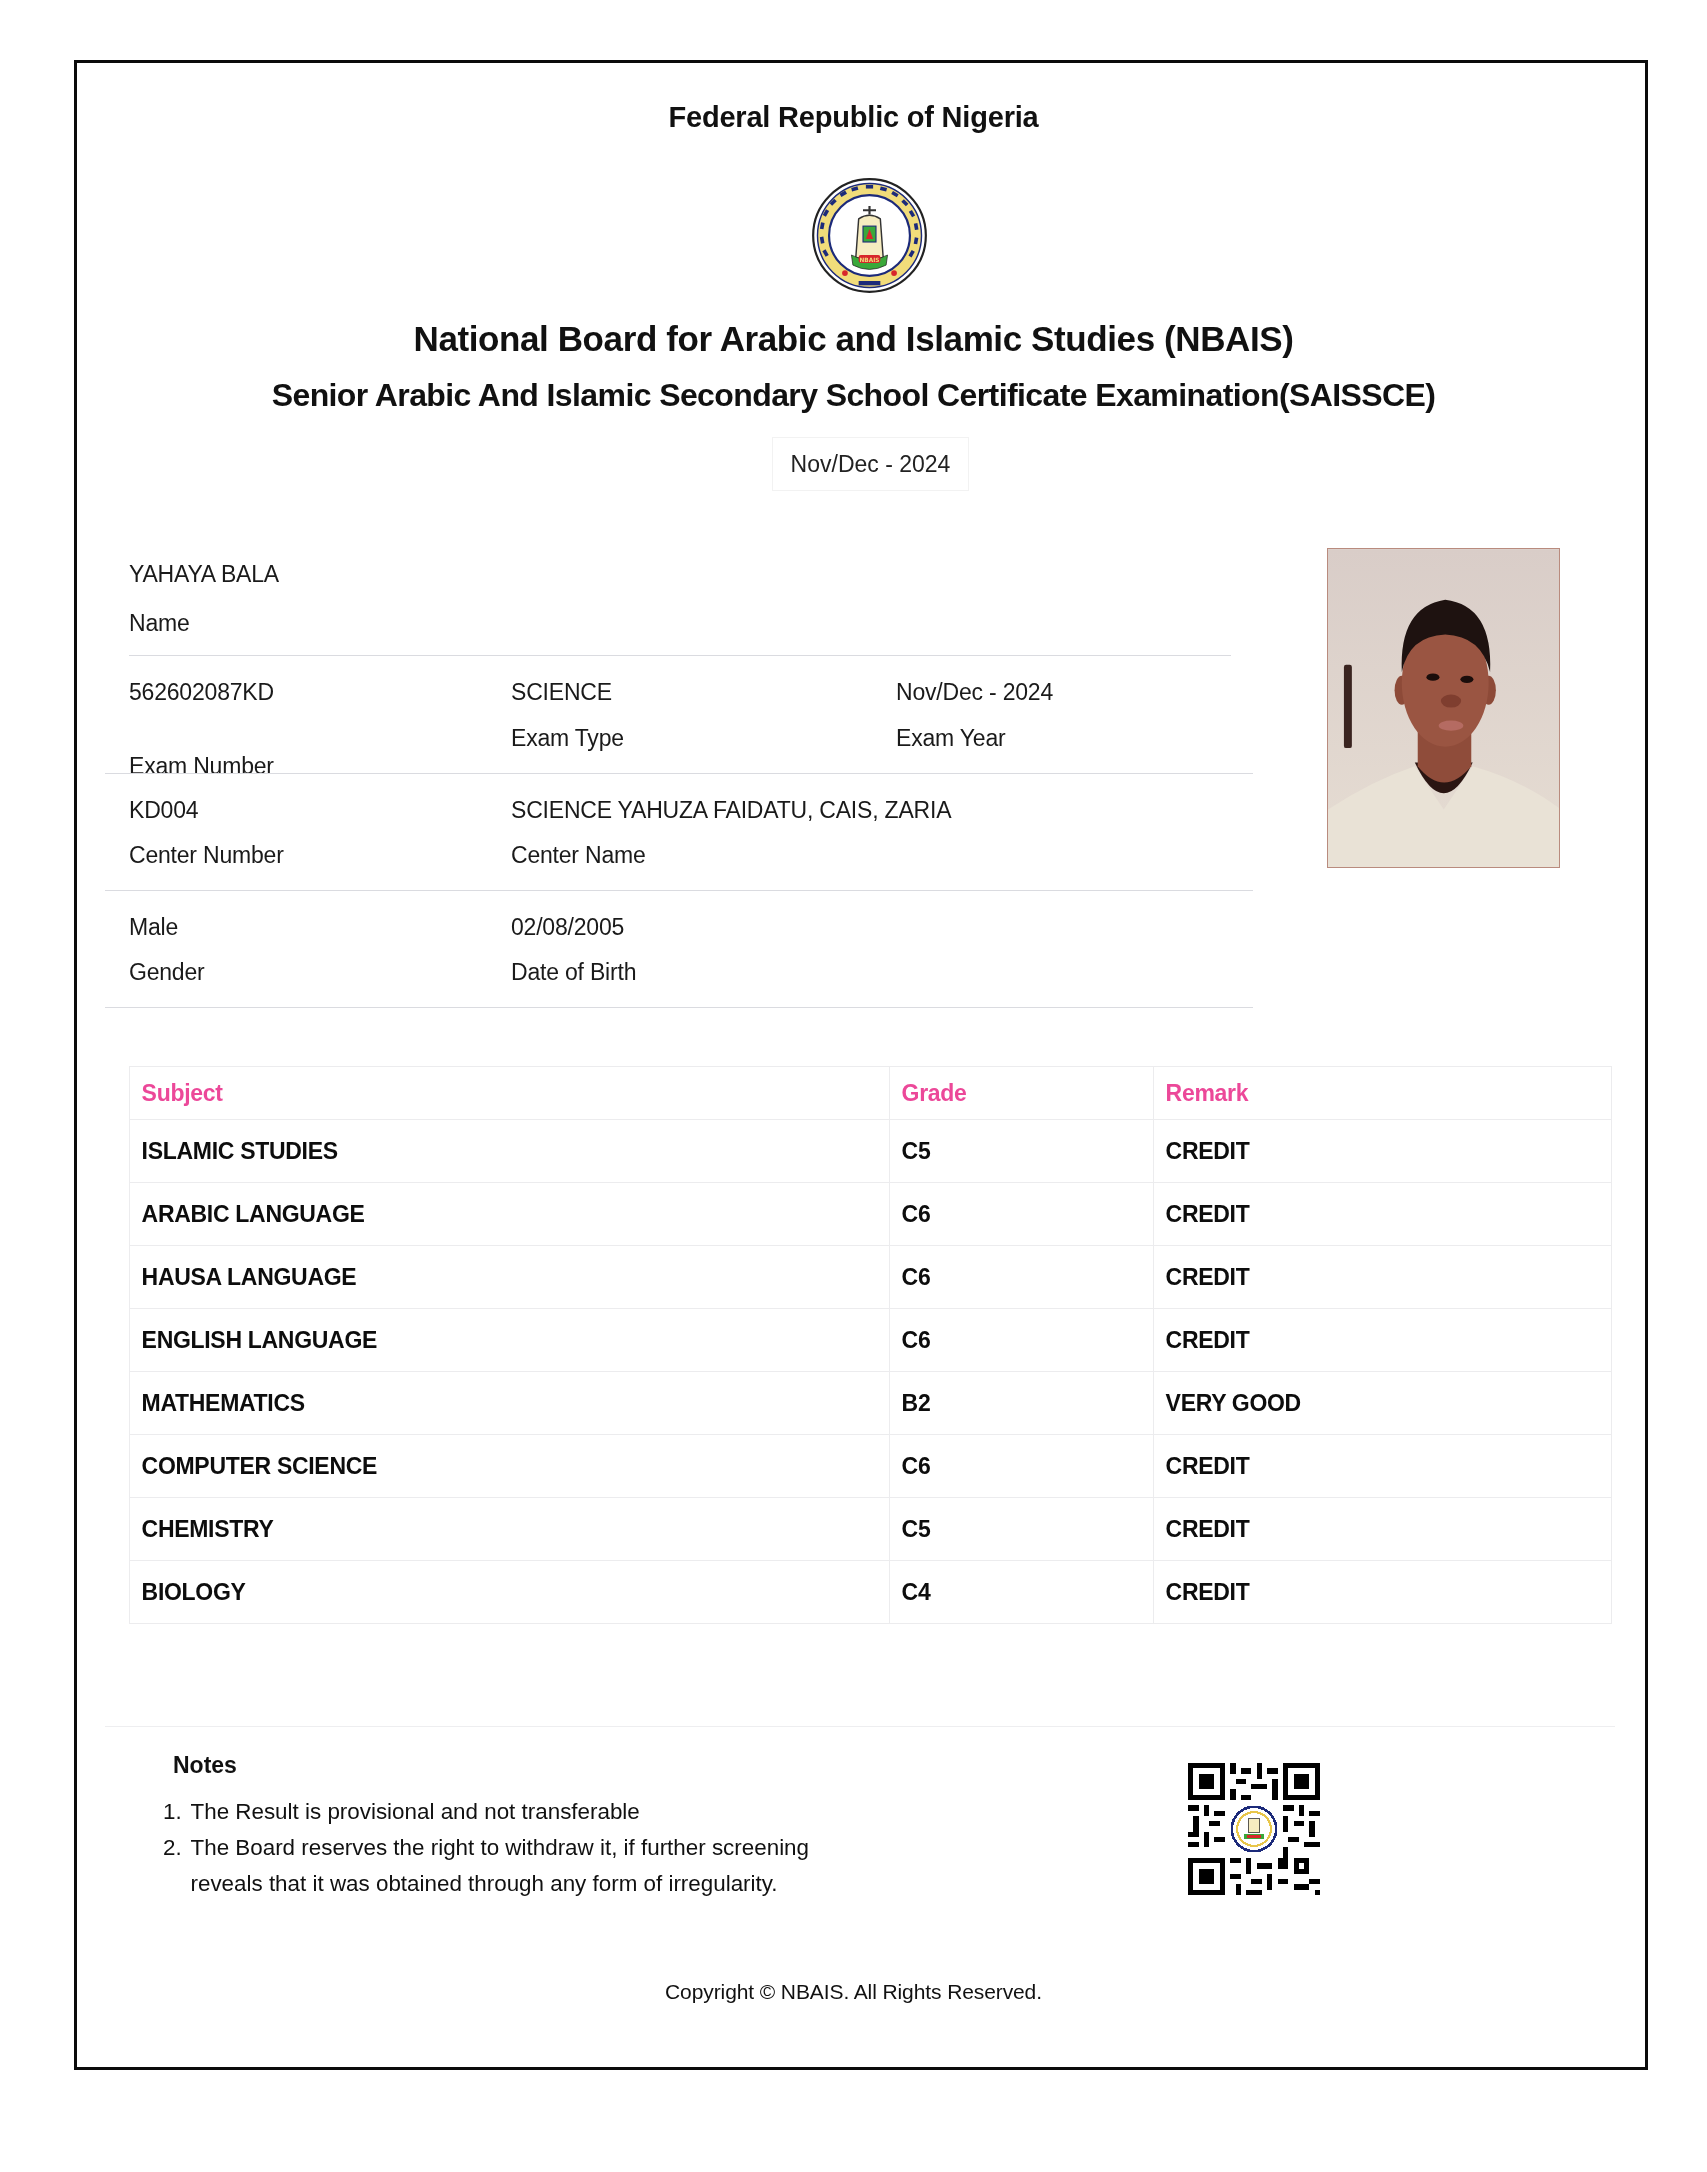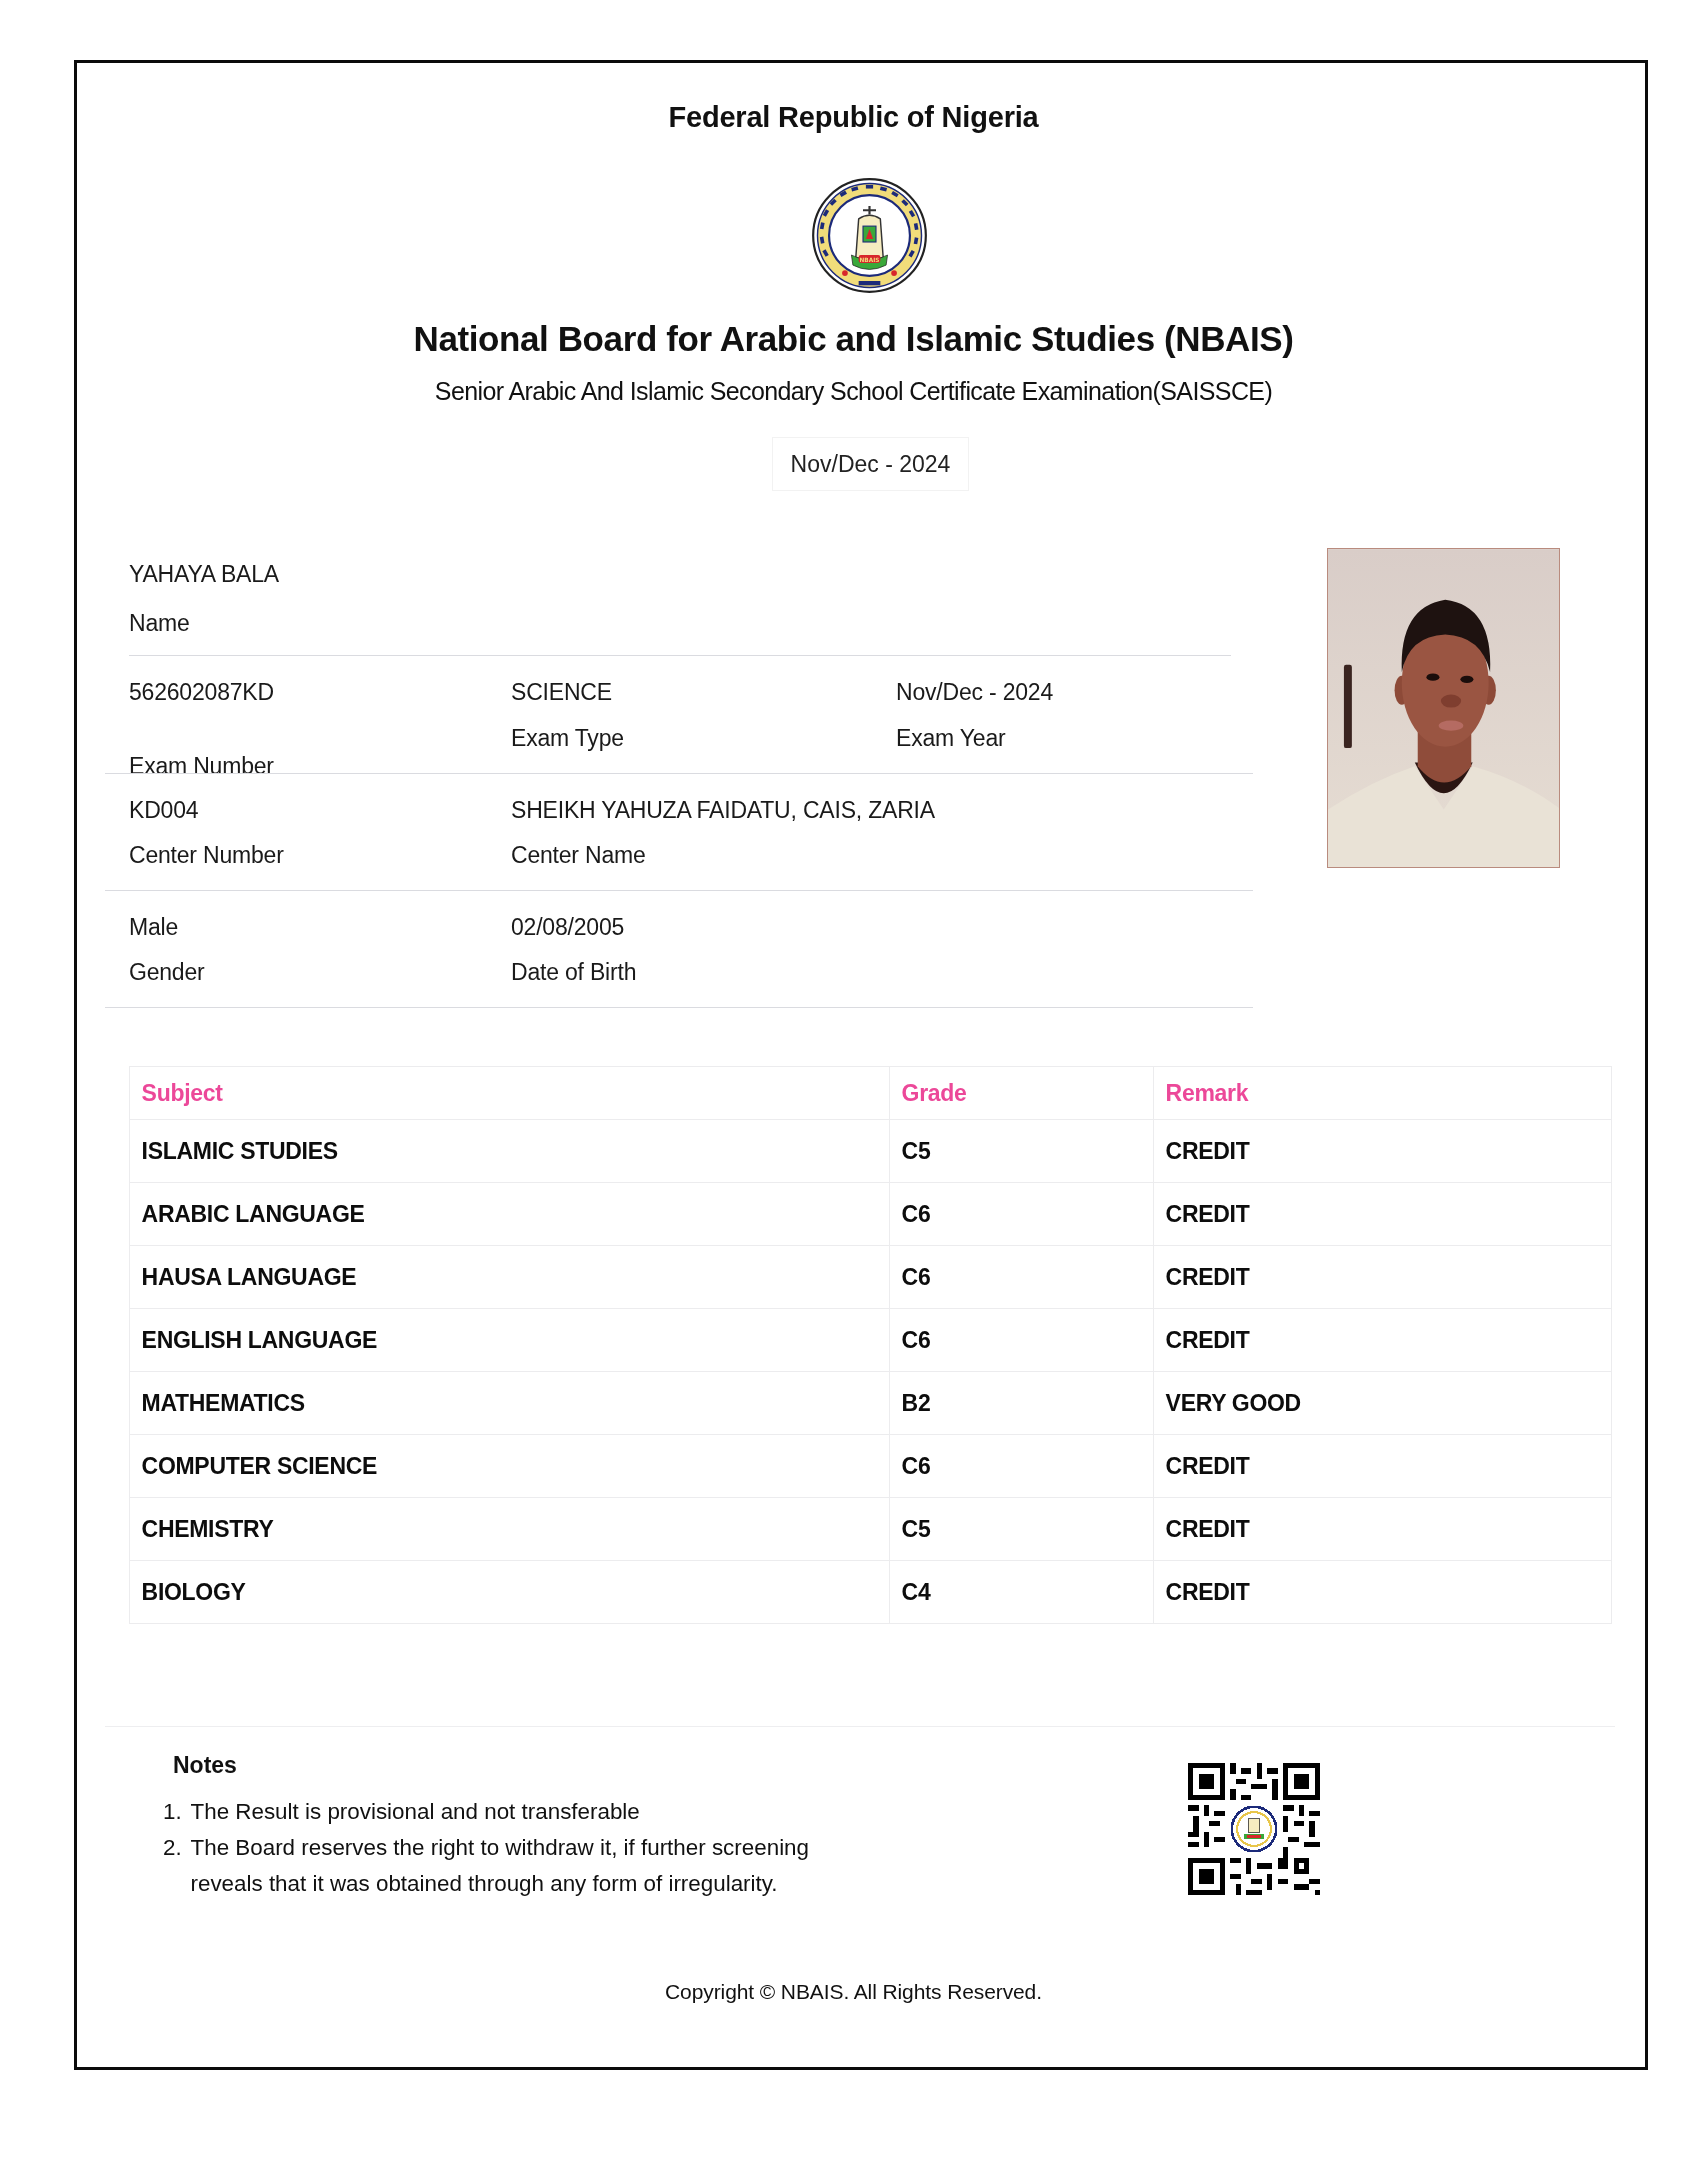--- a/index.html
+++ b/index.html
@@ -10,21 +10,21 @@
     position: absolute; left: 74px; top: 60px; width: 1574px; height: 2010px;
     border: 3.6px solid #0b0b0b; background: #fff;
   }
 
   .abs { position: absolute; }
   .center-text { left: 0; right: 0; text-align: center; }
 
   .country { top: 101px; font-size: 29px; font-weight: bold; letter-spacing: -0.2px; }
   .logo { left: 811px; top: 177px; width: 117px; height: 117px; }
   .h1 { top: 319px; font-size: 35px; font-weight: 600; letter-spacing: -0.4px; }
-  .h2 { top: 377px; font-size: 25px; font-weight: 400; letter-spacing: -0.6px; }
+  .h2 { top: 377px; font-size: 32px; font-weight: 700; letter-spacing: -0.6px; }
   .session-pill {
     left: 772px; top: 437px; width: 197px; height: 54px;
     border: 0.7px solid #f2f2f2; display: flex; align-items: center; justify-content: center;
     font-size: 23px; font-weight: 500; color: #222;
   }
 
   .info-val { font-size: 23px; color: #1a1a1a; letter-spacing: -0.2px; }
   .info-lbl { font-size: 23px; color: #1a1a1a; letter-spacing: -0.2px; }
   .divider { height: 1.4px; background: #dadbe0; }
 
@@ -106,21 +106,21 @@
 <div class="abs info-val" style="left:129px; top:679px;">562602087KD</div>
 <div class="abs info-lbl" style="left:129px; top:725px;margin-top:28px;">Exam Number</div>
 <div class="abs info-val" style="left:511px; top:679px;">SCIENCE</div>
 <div class="abs info-lbl" style="left:511px; top:725px;">Exam Type</div>
 <div class="abs info-val" style="left:896px; top:679px;">Nov/Dec - 2024</div>
 <div class="abs info-lbl" style="left:896px; top:725px;">Exam Year</div>
 <div class="abs divider" style="left:105px; top:773px; width:1148px;"></div>
 
 <div class="abs info-val" style="left:129px; top:797px;">KD004</div>
 <div class="abs info-lbl" style="left:129px; top:842px;">Center Number</div>
-<div class="abs info-val" style="left:511px; top:797px;">SHEIKH YAHUZA FAIDATU, CAIS, ZARIA</div>
+<div class="abs info-val" style="left:511px; top:797px;">SCIENCE YAHUZA FAIDATU, CAIS, ZARIA</div>
 <div class="abs info-lbl" style="left:511px; top:842px;">Center Name</div>
 <div class="abs divider" style="left:105px; top:890px; width:1148px;"></div>
 
 <div class="abs info-val" style="left:129px; top:914px;">Male</div>
 <div class="abs info-lbl" style="left:129px; top:959px;">Gender</div>
 <div class="abs info-val" style="left:511px; top:914px;">02/08/2005</div>
 <div class="abs info-lbl" style="left:511px; top:959px;">Date of Birth</div>
 <div class="abs divider" style="left:105px; top:1007px; width:1148px;"></div>
 
 <div class="abs photo">

